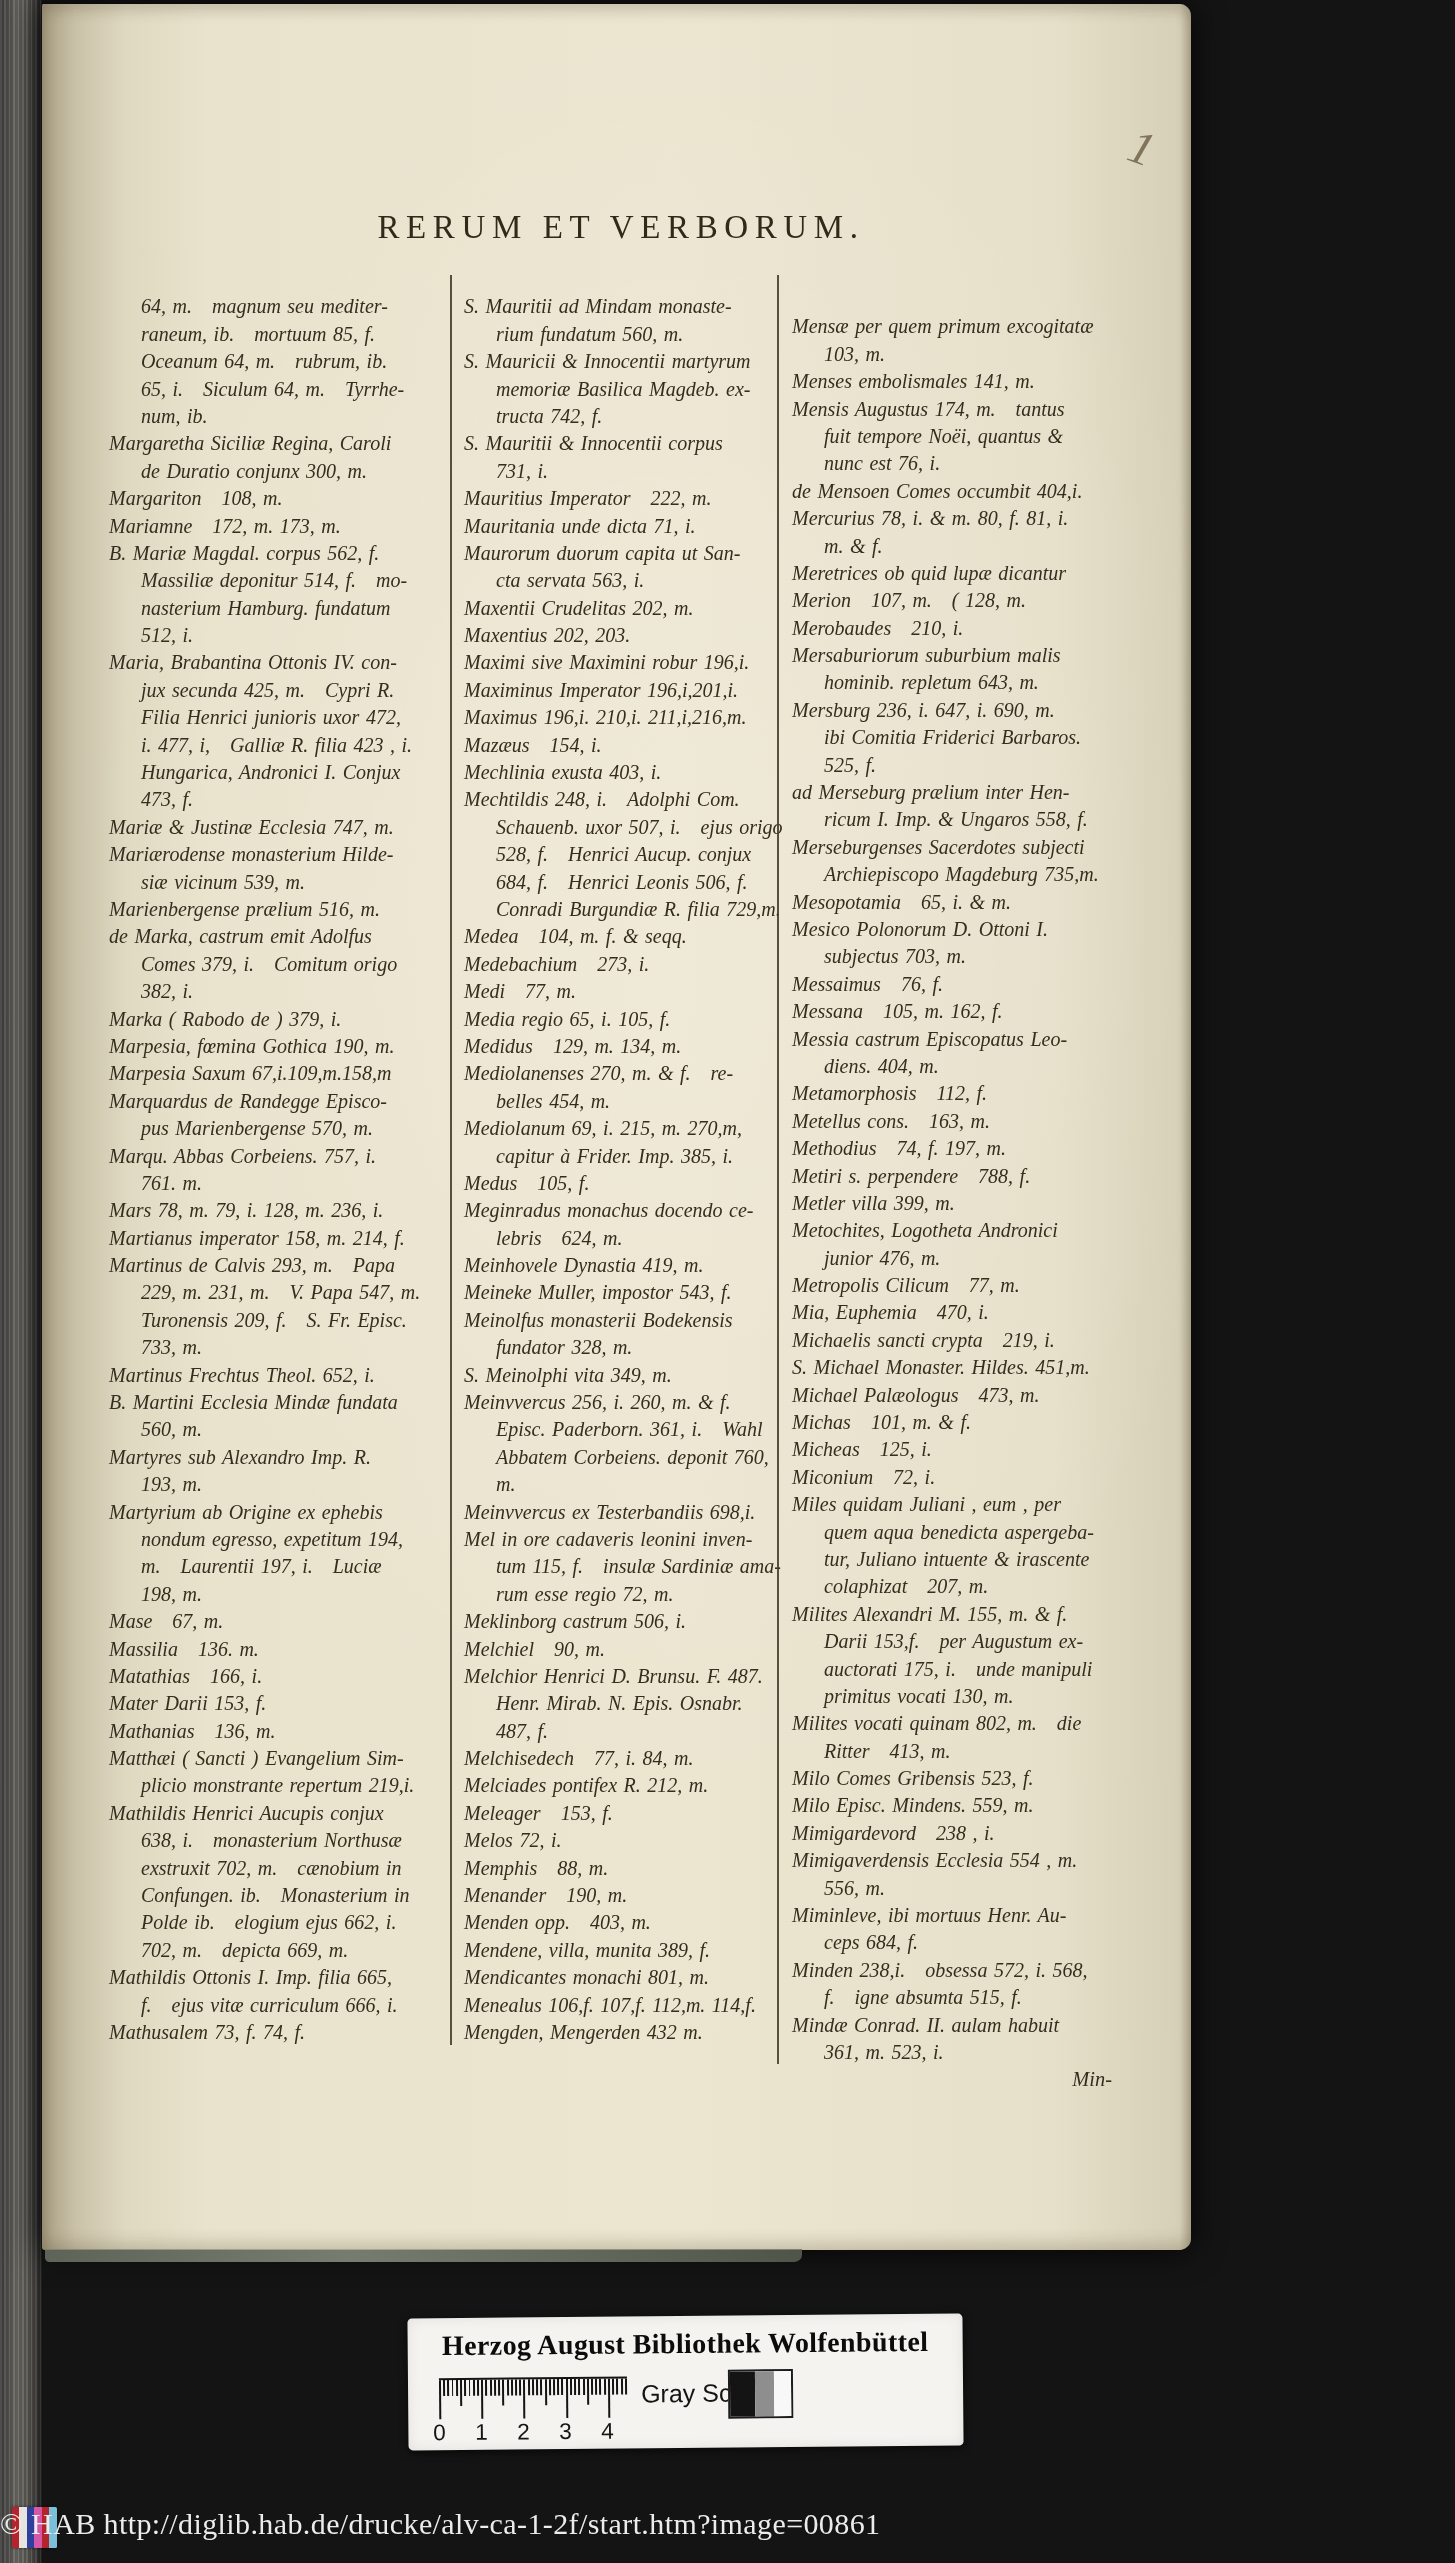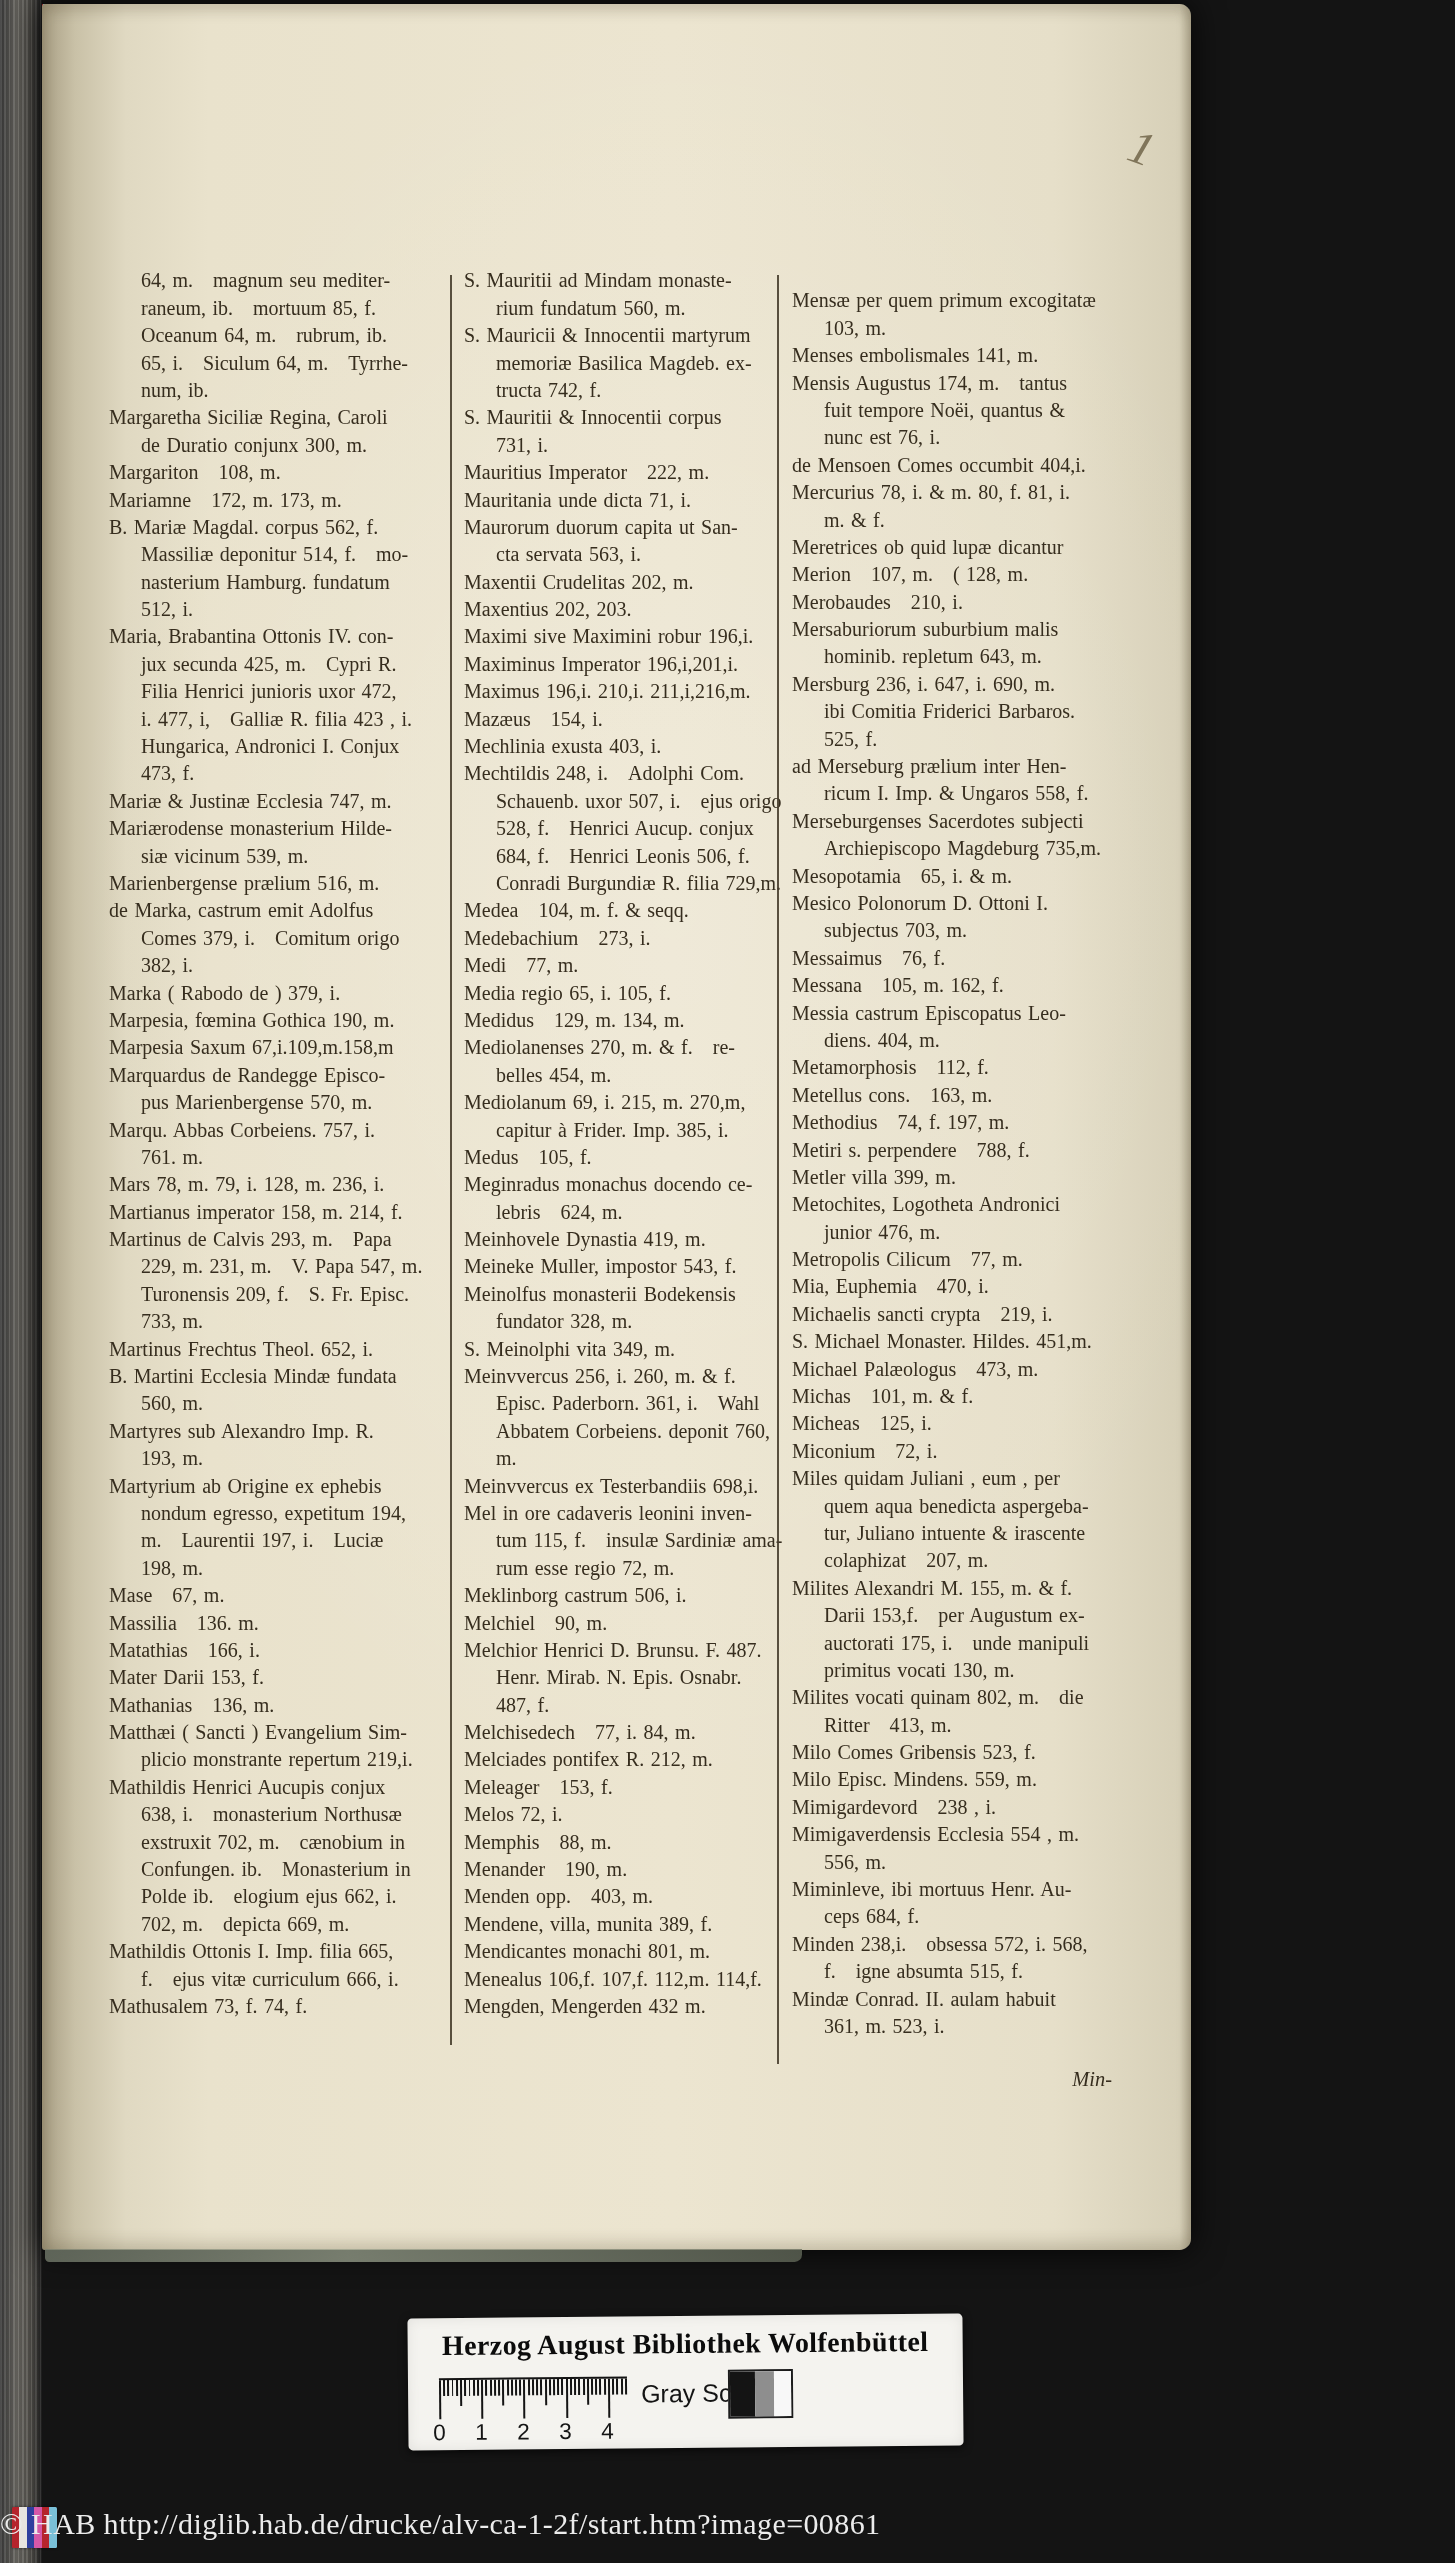--- a/index.html
+++ b/index.html
@@ -33,22 +33,22 @@
     position:absolute;left:73px;top:205px;width:1012px;
     text-align:center;font-size:33px;letter-spacing:6.6px;
     color:#33291a;
   }
   .hand-mark{
     position:absolute;left:1088px;top:116px;
     font-size:48px;font-style:italic;color:#80755a;
     transform:rotate(20deg);
   }
   .col{
-    position:absolute;top:263px;width:344px;
-    font-size:20px;color:#362d1e;
+    position:absolute;top:289px;width:344px;
+    font-style:italic;font-size:20px;color:#362d1e;
     word-spacing:1.5px;
   }
   .col-1{left:67px;}
   .col-2{left:422px;}
   .col-3{left:750px;width:351px;margin-top:20px;}
   .line{height:27.4px;line-height:27.4px;white-space:nowrap;}
   .line.ind{padding-left:32px;}
   .divider{
     position:absolute;top:271px;width:1.8px;background:#483e2d;opacity:.9;
   }
@@ -102,20 +102,21 @@
     <div class="stripe" style="background: rgb(231, 228, 223);"></div>
     <div class="stripe" style="background: rgb(47, 63, 158);"></div>
     <div class="stripe" style="background: rgb(213, 88, 168);"></div>
     <div class="stripe" style="background: rgb(181, 36, 44);"></div>
     <div class="stripe" style="background: rgb(122, 192, 216);"></div>
   </div>
 
 <div class="book-edge"></div>
 
 <div class="page">
+  <div class="page-title">RERUM ET VERBORUM.</div>
   <div class="hand-mark">1</div>
 
   <div class="col col-1">
       <div class="line ind">64, m. magnum seu mediter-</div>
       <div class="line ind">raneum, ib. mortuum 85, f.</div>
       <div class="line ind">Oceanum 64, m. rubrum, ib.</div>
       <div class="line ind">65, i. Siculum 64, m. Tyrrhe-</div>
       <div class="line ind">num, ib.</div>
       <div class="line">Margaretha Siciliæ Regina, Caroli</div>
       <div class="line ind">de Duratio conjunx 300, m.</div>

